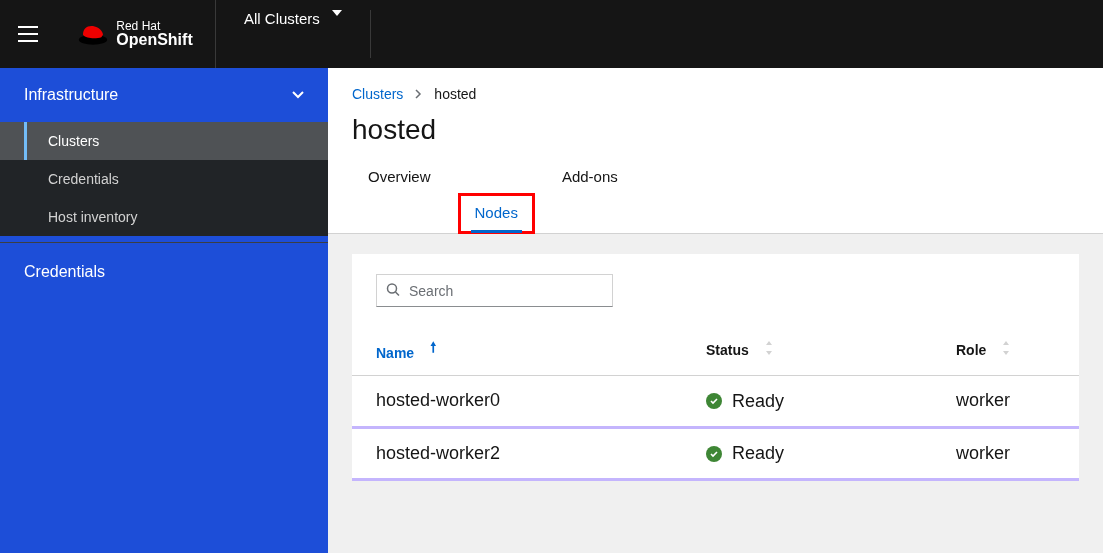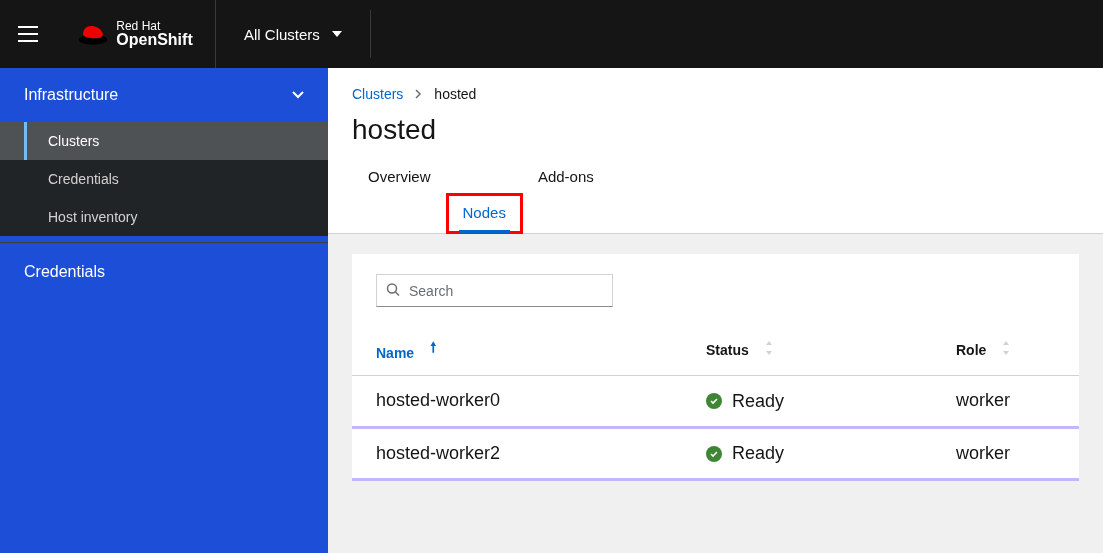--- a/index.html
+++ b/index.html
@@ -8,21 +8,21 @@
     .topbar { height: 68px; background: #151515; display: flex; align-items: center; color: #fff; }
     .hamburger { width: 56px; height: 68px; display: flex; align-items: center; justify-content: center; cursor: pointer; }
     .hamburger-icon { width: 20px; height: 16px; display: flex; flex-direction: column; justify-content: space-between; }
     .hamburger-icon span { display: block; height: 2px; background: #fff; }
     .logo-box { width: 160px; height: 82px; display: flex; align-items: center; justify-content: center; border-right: 1px solid #393939; }
     .logo { display: flex; align-items: center; gap: 8px; }
     .logo-fedora { width: 30px; height: 22px; }
     .logo-text { display: flex; flex-direction: column; line-height: 1; }
     .logo-redhat { font-size: 12px; font-weight: 400; color: #fff; }
     .logo-openshift { font-size: 16px; font-weight: 700; color: #fff; }
-    .app-switcher { padding: 0 28px; height: 48px; display: flex; align-items: center; gap: 12px; border-right: 1px solid #393939; cursor: pointer; font-size: 15px; }
+    .app-switcher { padding: 0 28px; height: 48px; display: flex; gap: 12px; border-right: 1px solid #393939; cursor: pointer; font-size: 15px; }
     .caret-down { width: 0; height: 0; border-left: 5px solid transparent; border-right: 5px solid transparent; border-top: 6px solid #fff; }
     
     .main-layout { display: flex; height: calc(553px - 68px); }
     
     .sidebar { width: 328px; background: #1d4ed8; color: #d2d2d2; }
     .side-section { }
     .side-section-header { display: flex; align-items: center; justify-content: space-between; padding: 18px 24px; cursor: pointer; font-size: 16px; color: #fff; }
     .chevron-down { width: 12px; height: 8px; }
     .side-subitems { background: #212427; }
     .side-subitem { padding: 11px 24px 11px 48px; cursor: pointer; font-size: 14px; color: #d2d2d2; position: relative; }
@@ -31,21 +31,21 @@
     .side-divider { height: 1px; background: #3c3f42; margin-top: 6px; }
     .side-item { padding: 20px 24px; cursor: pointer; font-size: 16px; color: #fff; }
     
     .content { flex: 1; background: #fff; overflow: auto; }
     .breadcrumbs { display: flex; align-items: center; gap: 12px; padding: 18px 24px 6px; font-size: 14px; }
     .bc-link { color: #0066cc; cursor: pointer; }
     .bc-sep { color: #6a6e73; }
     .bc-current { color: #151515; }
     .page-title { font-size: 28px; font-weight: 400; padding: 6px 24px 12px; color: #151515; }
     
-    .tabs { display: flex; gap: 0; padding: 0 24px; border-bottom: 1px solid #d2d2d2; }
+    .tabs { display: flex; gap: 12px; padding: 0 24px; border-bottom: 1px solid #d2d2d2; }
     .tab { padding: 10px 16px 12px; cursor: pointer; font-size: 15px; color: #151515; position: relative; }
     .tab.active { color: #0066cc; }
     .tab.active::after { content: ""; position: absolute; left: 12px; right: 12px; bottom: 0; height: 3px; background: #0066cc; }
     .tab.highlighted { outline: 3px solid #ff0000; outline-offset: -2px; margin-top: 36px; }
     
     .panel { background: #f0f0f0; padding: 20px 24px; min-height: 350px; }
     .card { background: #fff; padding: 20px 0 0; }
     
     .toolbar { padding: 0 24px 16px; }
     .search-wrap { position: relative; width: 237px; }

